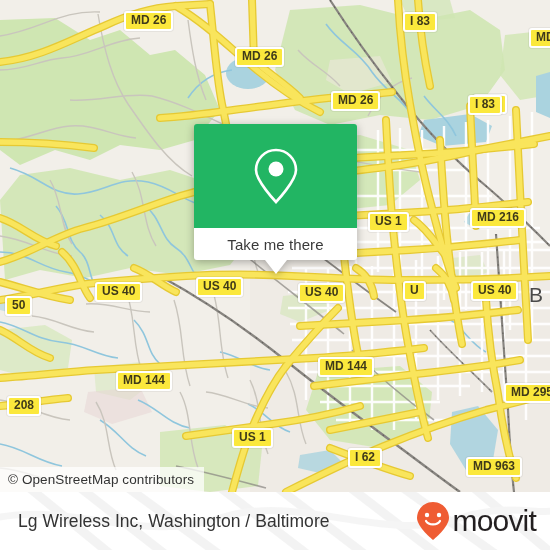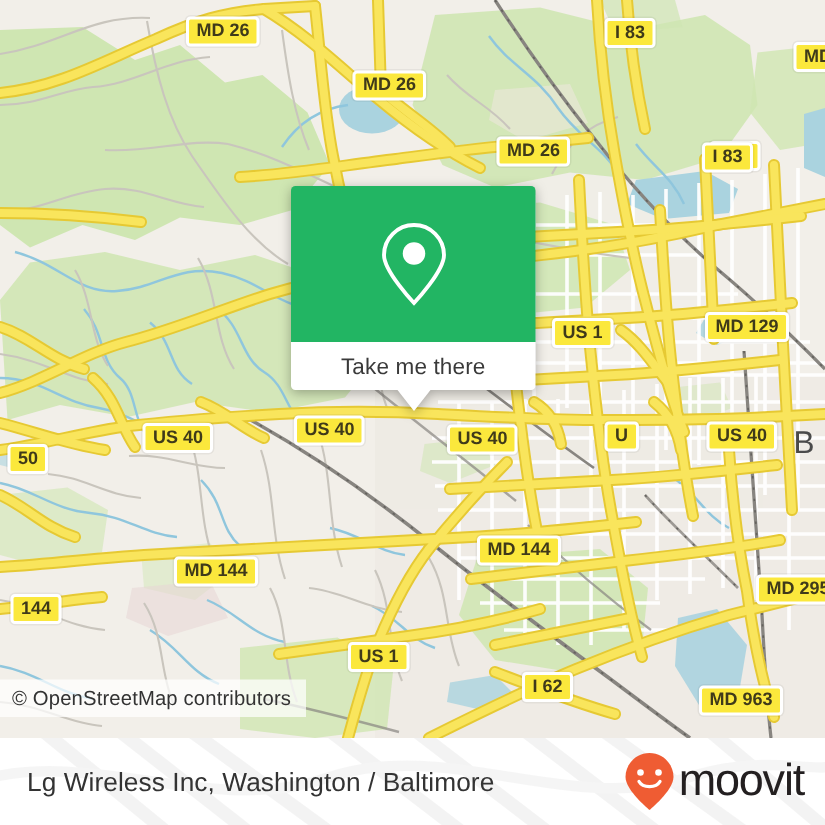--- a/index.html
+++ b/index.html
@@ -27,21 +27,21 @@
     height: 492px;
     overflow: hidden;
     background: #f2efe9;
   }
   #map svg { display:block; }
 
   
   #osm-attrib {
     position: absolute;
     left: 0;
-    top: 453px;
+    top: 467px;
     height: 25px;
     padding: 0 10px 0 8px;
     display: flex;
     align-items: center;
     background: rgba(255,255,255,0.72);
     font-size: 13.5px;
     color: #333333;
     letter-spacing: 0.1px;
     white-space: nowrap;
     z-index: 40;
@@ -406,30 +406,30 @@
 
     <div id="shield-layer">
         <div style="position: absolute; left: 124px; top: 11px; background: rgb(251, 232, 60); border: 2px solid rgb(255, 255, 255); border-radius: 3px; padding: 1px 5px 2px; font-family: &quot;Liberation Sans&quot;, sans-serif; font-size: 12px; font-weight: bold; color: rgb(63, 58, 26); line-height: 13px; white-space: nowrap; box-shadow: rgba(0, 0, 0, 0.05) 0px 0px 0px 1px;">MD 26</div>
         <div style="position: absolute; left: 235px; top: 47px; background: rgb(251, 232, 60); border: 2px solid rgb(255, 255, 255); border-radius: 3px; padding: 1px 5px 2px; font-family: &quot;Liberation Sans&quot;, sans-serif; font-size: 12px; font-weight: bold; color: rgb(63, 58, 26); line-height: 13px; white-space: nowrap; box-shadow: rgba(0, 0, 0, 0.05) 0px 0px 0px 1px;">MD 26</div>
         <div style="position: absolute; left: 403px; top: 12px; background: rgb(251, 232, 60); border: 2px solid rgb(255, 255, 255); border-radius: 3px; padding: 1px 5px 2px; font-family: &quot;Liberation Sans&quot;, sans-serif; font-size: 12px; font-weight: bold; color: rgb(63, 58, 26); line-height: 13px; white-space: nowrap; box-shadow: rgba(0, 0, 0, 0.05) 0px 0px 0px 1px;">I 83</div>
         <div style="position: absolute; left: 331px; top: 91px; background: rgb(251, 232, 60); border: 2px solid rgb(255, 255, 255); border-radius: 3px; padding: 1px 5px 2px; font-family: &quot;Liberation Sans&quot;, sans-serif; font-size: 12px; font-weight: bold; color: rgb(63, 58, 26); line-height: 13px; white-space: nowrap; box-shadow: rgba(0, 0, 0, 0.05) 0px 0px 0px 1px;">MD 26</div>
         <div style="position: absolute; left: 473px; top: 94px; background: rgb(251, 232, 60); border: 2px solid rgb(255, 255, 255); border-radius: 3px; padding: 1px 5px 2px; font-family: &quot;Liberation Sans&quot;, sans-serif; font-size: 12px; font-weight: bold; color: rgb(63, 58, 26); line-height: 13px; white-space: nowrap; box-shadow: rgba(0, 0, 0, 0.05) 0px 0px 0px 1px;">I 83</div>
         <div style="position: absolute; left: 529px; top: 28px; background: rgb(251, 232, 60); border: 2px solid rgb(255, 255, 255); border-radius: 3px; padding: 1px 5px 2px; font-family: &quot;Liberation Sans&quot;, sans-serif; font-size: 12px; font-weight: bold; color: rgb(63, 58, 26); line-height: 13px; white-space: nowrap; box-shadow: rgba(0, 0, 0, 0.05) 0px 0px 0px 1px;">MD 1</div>
         <div style="position: absolute; left: 468px; top: 95px; background: rgb(251, 232, 60); border: 2px solid rgb(255, 255, 255); border-radius: 3px; padding: 1px 5px 2px; font-family: &quot;Liberation Sans&quot;, sans-serif; font-size: 12px; font-weight: bold; color: rgb(63, 58, 26); line-height: 13px; white-space: nowrap; box-shadow: rgba(0, 0, 0, 0.05) 0px 0px 0px 1px;">I 83</div>
         <div style="position: absolute; left: 368px; top: 212px; background: rgb(251, 232, 60); border: 2px solid rgb(255, 255, 255); border-radius: 3px; padding: 1px 5px 2px; font-family: &quot;Liberation Sans&quot;, sans-serif; font-size: 12px; font-weight: bold; color: rgb(63, 58, 26); line-height: 13px; white-space: nowrap; box-shadow: rgba(0, 0, 0, 0.05) 0px 0px 0px 1px;">US 1</div>
-        <div style="position: absolute; left: 470px; top: 208px; background: rgb(251, 232, 60); border: 2px solid rgb(255, 255, 255); border-radius: 3px; padding: 1px 5px 2px; font-family: &quot;Liberation Sans&quot;, sans-serif; font-size: 12px; font-weight: bold; color: rgb(63, 58, 26); line-height: 13px; white-space: nowrap; box-shadow: rgba(0, 0, 0, 0.05) 0px 0px 0px 1px;">MD 129</div>
+        <div style="position: absolute; left: 470px; top: 208px; background: rgb(251, 232, 60); border: 2px solid rgb(255, 255, 255); border-radius: 3px; padding: 1px 5px 2px; font-family: &quot;Liberation Sans&quot;, sans-serif; font-size: 12px; font-weight: bold; color: rgb(63, 58, 26); line-height: 13px; white-space: nowrap; box-shadow: rgba(0, 0, 0, 0.05) 0px 0px 0px 1px;">MD 216</div>
         <div style="position: absolute; left: 95px; top: 282px; background: rgb(251, 232, 60); border: 2px solid rgb(255, 255, 255); border-radius: 3px; padding: 1px 5px 2px; font-family: &quot;Liberation Sans&quot;, sans-serif; font-size: 12px; font-weight: bold; color: rgb(63, 58, 26); line-height: 13px; white-space: nowrap; box-shadow: rgba(0, 0, 0, 0.05) 0px 0px 0px 1px;">US 40</div>
         <div style="position: absolute; left: 196px; top: 277px; background: rgb(251, 232, 60); border: 2px solid rgb(255, 255, 255); border-radius: 3px; padding: 1px 5px 2px; font-family: &quot;Liberation Sans&quot;, sans-serif; font-size: 12px; font-weight: bold; color: rgb(63, 58, 26); line-height: 13px; white-space: nowrap; box-shadow: rgba(0, 0, 0, 0.05) 0px 0px 0px 1px;">US 40</div>
         <div style="position: absolute; left: 471px; top: 281px; background: rgb(251, 232, 60); border: 2px solid rgb(255, 255, 255); border-radius: 3px; padding: 1px 5px 2px; font-family: &quot;Liberation Sans&quot;, sans-serif; font-size: 12px; font-weight: bold; color: rgb(63, 58, 26); line-height: 13px; white-space: nowrap; box-shadow: rgba(0, 0, 0, 0.05) 0px 0px 0px 1px;">US 40</div>
         <div style="position: absolute; left: 298px; top: 283px; background: rgb(251, 232, 60); border: 2px solid rgb(255, 255, 255); border-radius: 3px; padding: 1px 5px 2px; font-family: &quot;Liberation Sans&quot;, sans-serif; font-size: 12px; font-weight: bold; color: rgb(63, 58, 26); line-height: 13px; white-space: nowrap; box-shadow: rgba(0, 0, 0, 0.05) 0px 0px 0px 1px;">US 40</div>
         <div style="position: absolute; left: 403px; top: 281px; background: rgb(251, 232, 60); border: 2px solid rgb(255, 255, 255); border-radius: 3px; padding: 1px 5px 2px; font-family: &quot;Liberation Sans&quot;, sans-serif; font-size: 12px; font-weight: bold; color: rgb(63, 58, 26); line-height: 13px; white-space: nowrap; box-shadow: rgba(0, 0, 0, 0.05) 0px 0px 0px 1px;">U</div>
         <div style="position: absolute; left: 5px; top: 296px; background: rgb(251, 232, 60); border: 2px solid rgb(255, 255, 255); border-radius: 3px; padding: 1px 5px 2px; font-family: &quot;Liberation Sans&quot;, sans-serif; font-size: 12px; font-weight: bold; color: rgb(63, 58, 26); line-height: 13px; white-space: nowrap; box-shadow: rgba(0, 0, 0, 0.05) 0px 0px 0px 1px;">50</div>
         <div style="position: absolute; left: 116px; top: 371px; background: rgb(251, 232, 60); border: 2px solid rgb(255, 255, 255); border-radius: 3px; padding: 1px 5px 2px; font-family: &quot;Liberation Sans&quot;, sans-serif; font-size: 12px; font-weight: bold; color: rgb(63, 58, 26); line-height: 13px; white-space: nowrap; box-shadow: rgba(0, 0, 0, 0.05) 0px 0px 0px 1px;">MD 144</div>
         <div style="position: absolute; left: 318px; top: 357px; background: rgb(251, 232, 60); border: 2px solid rgb(255, 255, 255); border-radius: 3px; padding: 1px 5px 2px; font-family: &quot;Liberation Sans&quot;, sans-serif; font-size: 12px; font-weight: bold; color: rgb(63, 58, 26); line-height: 13px; white-space: nowrap; box-shadow: rgba(0, 0, 0, 0.05) 0px 0px 0px 1px;">MD 144</div>
-        <div style="position: absolute; left: 7px; top: 396px; background: rgb(251, 232, 60); border: 2px solid rgb(255, 255, 255); border-radius: 3px; padding: 1px 5px 2px; font-family: &quot;Liberation Sans&quot;, sans-serif; font-size: 12px; font-weight: bold; color: rgb(63, 58, 26); line-height: 13px; white-space: nowrap; box-shadow: rgba(0, 0, 0, 0.05) 0px 0px 0px 1px;">144</div>
+        <div style="position: absolute; left: 7px; top: 396px; background: rgb(251, 232, 60); border: 2px solid rgb(255, 255, 255); border-radius: 3px; padding: 1px 5px 2px; font-family: &quot;Liberation Sans&quot;, sans-serif; font-size: 12px; font-weight: bold; color: rgb(63, 58, 26); line-height: 13px; white-space: nowrap; box-shadow: rgba(0, 0, 0, 0.05) 0px 0px 0px 1px;">208</div>
         <div style="position: absolute; left: 504px; top: 383px; background: rgb(251, 232, 60); border: 2px solid rgb(255, 255, 255); border-radius: 3px; padding: 1px 5px 2px; font-family: &quot;Liberation Sans&quot;, sans-serif; font-size: 12px; font-weight: bold; color: rgb(63, 58, 26); line-height: 13px; white-space: nowrap; box-shadow: rgba(0, 0, 0, 0.05) 0px 0px 0px 1px;">MD 295</div>
         <div style="position: absolute; left: 232px; top: 428px; background: rgb(251, 232, 60); border: 2px solid rgb(255, 255, 255); border-radius: 3px; padding: 1px 5px 2px; font-family: &quot;Liberation Sans&quot;, sans-serif; font-size: 12px; font-weight: bold; color: rgb(63, 58, 26); line-height: 13px; white-space: nowrap; box-shadow: rgba(0, 0, 0, 0.05) 0px 0px 0px 1px;">US 1</div>
         <div style="position: absolute; left: 348px; top: 448px; background: rgb(251, 232, 60); border: 2px solid rgb(255, 255, 255); border-radius: 3px; padding: 1px 5px 2px; font-family: &quot;Liberation Sans&quot;, sans-serif; font-size: 12px; font-weight: bold; color: rgb(63, 58, 26); line-height: 13px; white-space: nowrap; box-shadow: rgba(0, 0, 0, 0.05) 0px 0px 0px 1px;">I 62</div>
         <div style="position: absolute; left: 466px; top: 457px; background: rgb(251, 232, 60); border: 2px solid rgb(255, 255, 255); border-radius: 3px; padding: 1px 5px 2px; font-family: &quot;Liberation Sans&quot;, sans-serif; font-size: 12px; font-weight: bold; color: rgb(63, 58, 26); line-height: 13px; white-space: nowrap; box-shadow: rgba(0, 0, 0, 0.05) 0px 0px 0px 1px;">MD 963</div>
       </div>
   </div>
 
   <div id="osm-attrib">© OpenStreetMap contributors</div>
 
   <div id="bottom-bar">

